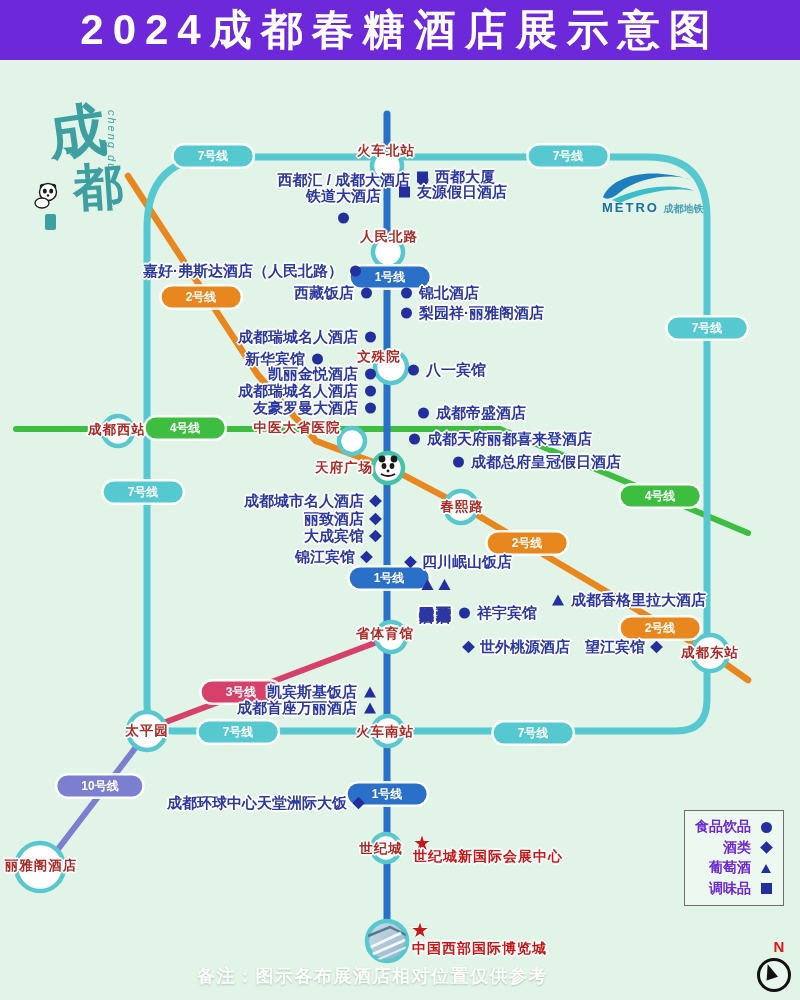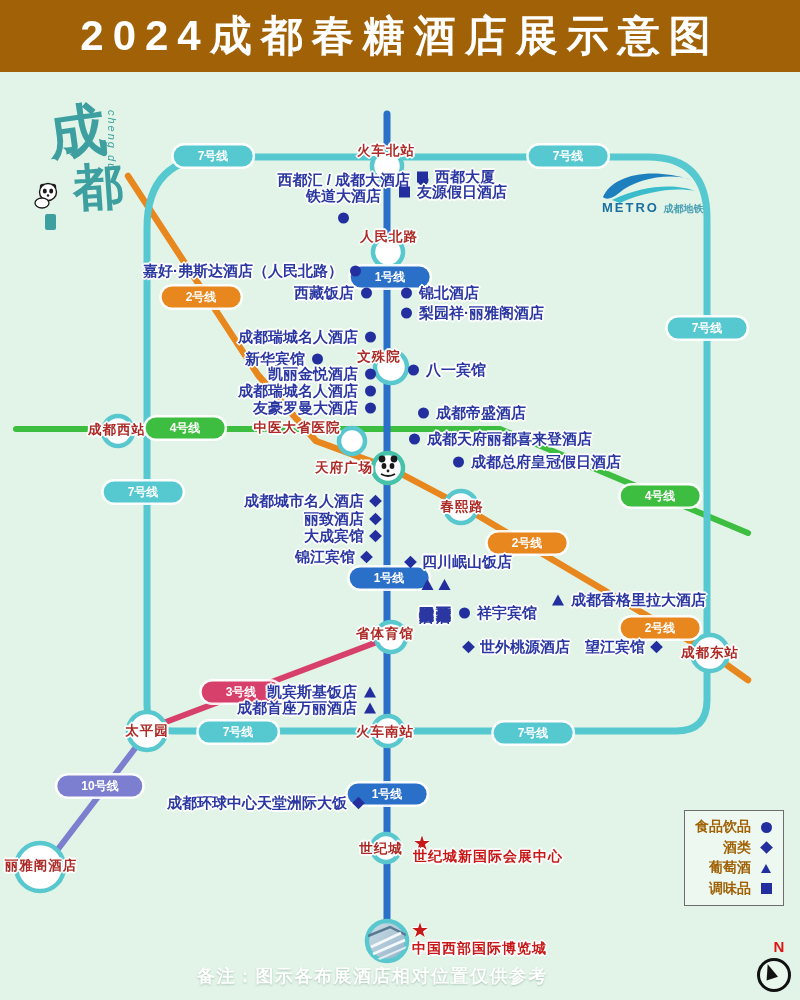--- a/index.html
+++ b/index.html
@@ -1,20 +1,20 @@
 <!DOCTYPE html>
 <html><head>
 <meta charset="utf-8">
 <style>
   html,body{margin:0;padding:0;}
   body{width:800px;height:1000px;overflow:hidden;font-family:"Liberation Sans",sans-serif;}
   #map{position:relative;width:800px;height:1000px;background:#E2F4E7;}
   #lines-svg{position:absolute;left:0;top:0;}
   
-  .titlebar{position:absolute;left:0;top:0;width:800px;height:72px;background:#a16207;
+  .titlebar{position:absolute;left:0;top:0;width:800px;height:60px;background:#6d28d9;
     display:flex;align-items:center;justify-content:center;}
   .titlebar .t{color:#fff;font-size:42px;font-weight:bold;letter-spacing:9px;white-space:nowrap;}
   
   .otl{text-shadow:-1px -1px 0 #fff,1px -1px 0 #fff,-1px 1px 0 #fff,1px 1px 0 #fff,
        -2px 0 0 #fff,2px 0 0 #fff,0 -2px 0 #fff,0 2px 0 #fff;}
   
   .pill{position:absolute;transform:translate(-50%,-50%);color:#fff;font-weight:bold;
     font-size:12px;padding:2px 24px;border-radius:12px;white-space:nowrap;
     box-shadow:0 0 0 2.5px rgba(255,255,255,.9);}
   
@@ -36,21 +36,21 @@
   
   .venue-star{position:absolute;transform:translate(-50%,-50%);color:#C81717;font-size:20px;
     text-shadow:1px 1px 0 #fff,-1px -1px 0 #fff;}
   .venue-label{position:absolute;transform:translateY(-50%);color:#C81717;font-weight:bold;
     font-size:14px;white-space:nowrap;letter-spacing:1px;}
   
   .legend{position:absolute;left:684px;top:810px;width:100px;height:96px;border:1.5px solid #6d6d6d;
     background:rgba(250,255,250,.45);display:flex;flex-direction:column;justify-content:space-around;
     padding:6px 10px;box-sizing:border-box;}
   .legend-row{display:flex;align-items:center;justify-content:flex-end;gap:8px;}
-  .legend-row .llabel{font-size:14px;color:#a16207;font-weight:600;}
+  .legend-row .llabel{font-size:14px;color:#6d28d9;font-weight:600;}
   .legend-row .mwrap{width:14px;display:flex;justify-content:center;}
   .legend-row .mk.triangle{border-left-width:5px;border-right-width:5px;border-bottom-width:9px;}
   
   .logo{position:absolute;left:18px;top:92px;width:120px;height:150px;}
   .logo .ch{position:absolute;color:#3D9FA0;font-family:"Liberation Serif",serif;font-weight:bold;}
   .logo .ch1{left:30px;top:2px;font-size:58px;transform:rotate(-8deg);}
   .logo .ch2{left:55px;top:62px;font-size:50px;transform:rotate(-4deg);}
   .logo .py{position:absolute;left:88px;top:18px;writing-mode:vertical-rl;font-size:11px;
     font-style:italic;color:#3D9FA0;letter-spacing:2px;}
   .logo .seal{position:absolute;left:27px;top:122px;width:11px;height:16px;background:#3D9FA0;border-radius:2px;}

